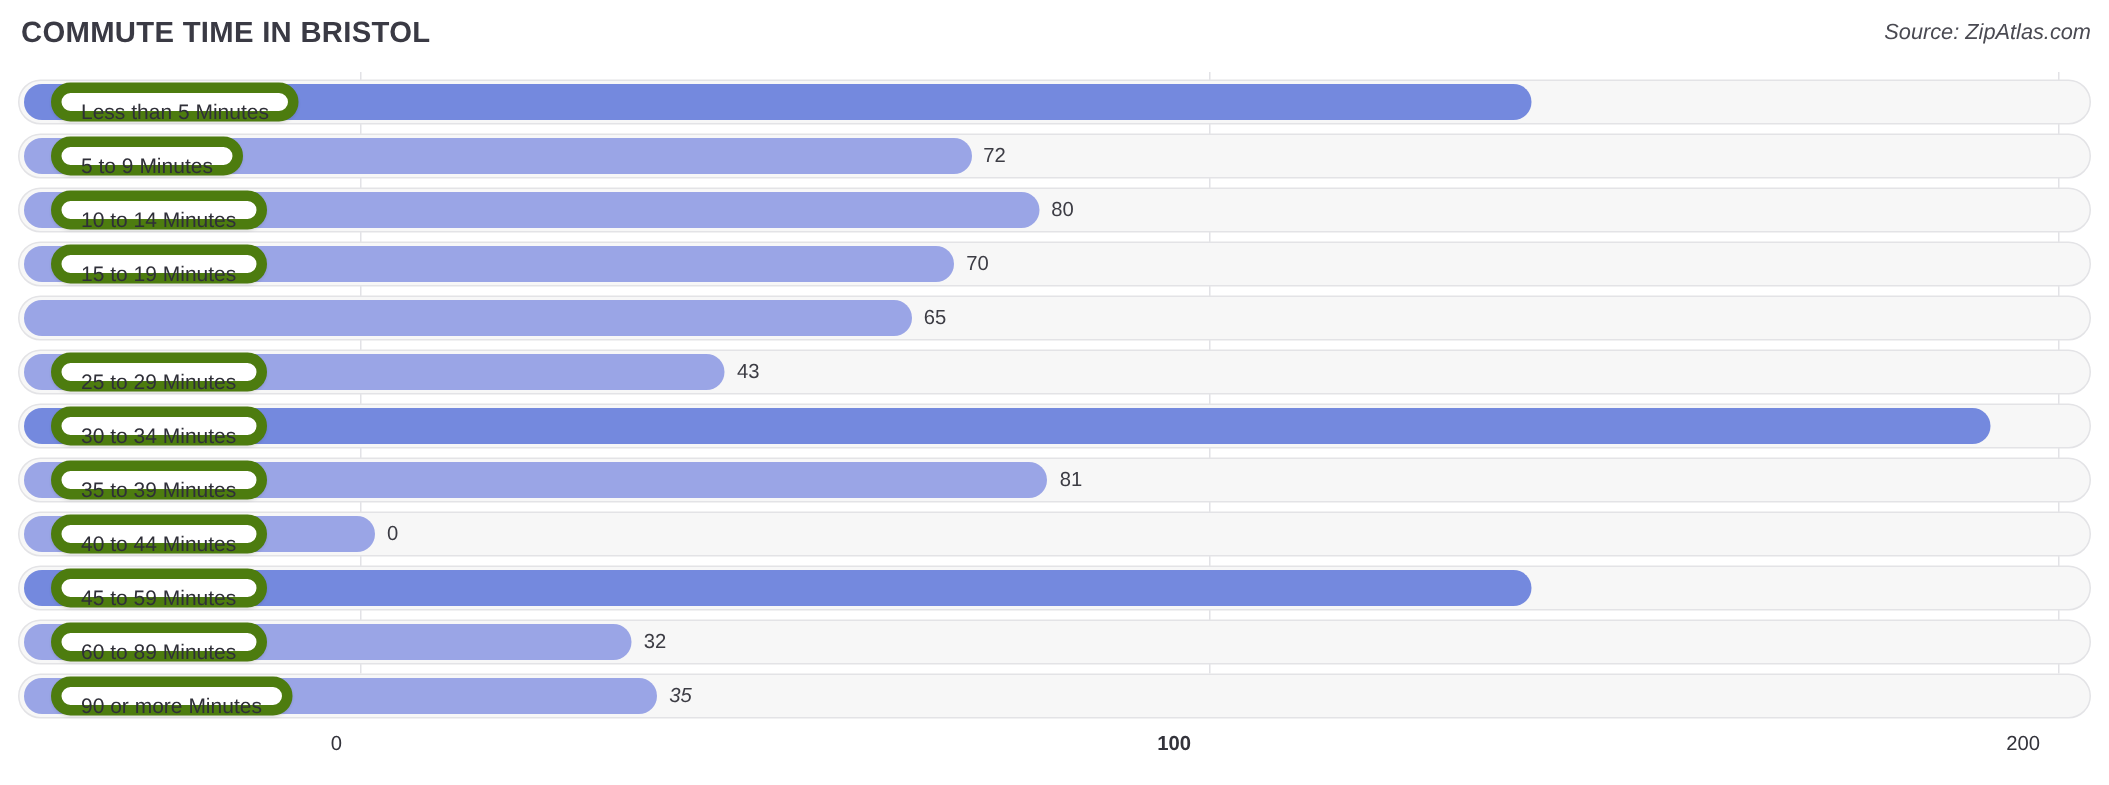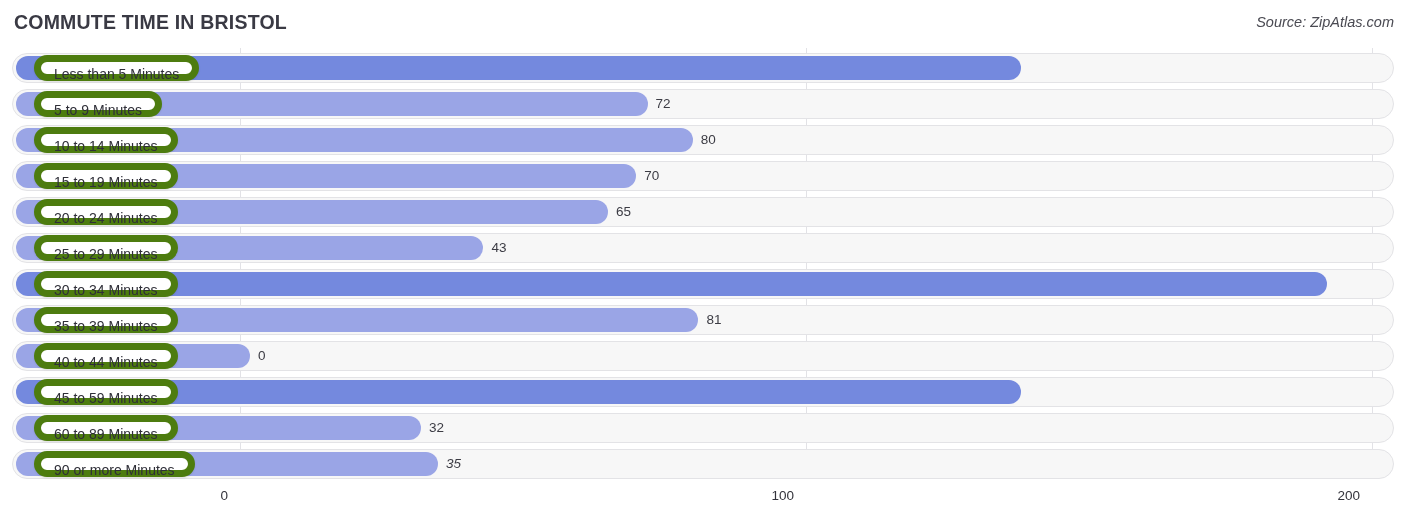--- a/index.html
+++ b/index.html
@@ -103,21 +103,20 @@
         <div class="row" style="top: 113px;">
           <div class="track"></div>
           <div class="bar" style="left: 4px; width: 620.2px;"></div>
           <span class="bar-value-out" style="left: 632.2px;">70</span>
           <div class="cat-pill">15 to 19 Minutes</div>
         </div>
         <div class="row" style="top: 149px;">
           <div class="track"></div>
           <div class="bar" style="left: 4px; width: 591.9px;"></div>
           <span class="bar-value-out" style="left: 603.9px;">65</span>
-          <div class="cat-pill">20 to 24 Minutes</div>
         </div>
         <div class="row" style="top: 185px;">
           <div class="track"></div>
           <div class="bar" style="left: 4px; width: 467.38px;"></div>
           <span class="bar-value-out" style="left: 479.38px;">43</span>
           <div class="cat-pill">25 to 29 Minutes</div>
         </div>
         <div class="row" style="top: 221px;">
           <div class="track"></div>
           <div class="bar hi" style="left: 4px; width: 1310.72px;">
@@ -155,18 +154,18 @@
           <div class="bar" style="left: 4px; width: 422.1px;"></div>
           <span class="bar-value-out" style="left: 434.1px; font-style: italic;">35</span>
           <div class="cat-pill">90 or more Minutes</div>
         </div>
       </div>
   </div>
 
   <div class="axis">
     <div id="ticks">
         <div class="tick-label" style="left: 228px;">0</div>
-        <div class="tick-label" style="left: 794px;">100</div>
+        <div class="tick-label" style="left: 794px; font-weight: bold;">100</div>
         <div class="tick-label" style="left: 1360px; text-align: center;">200</div>
       </div>
   </div>
 
 </div>
 
 </body></html>

